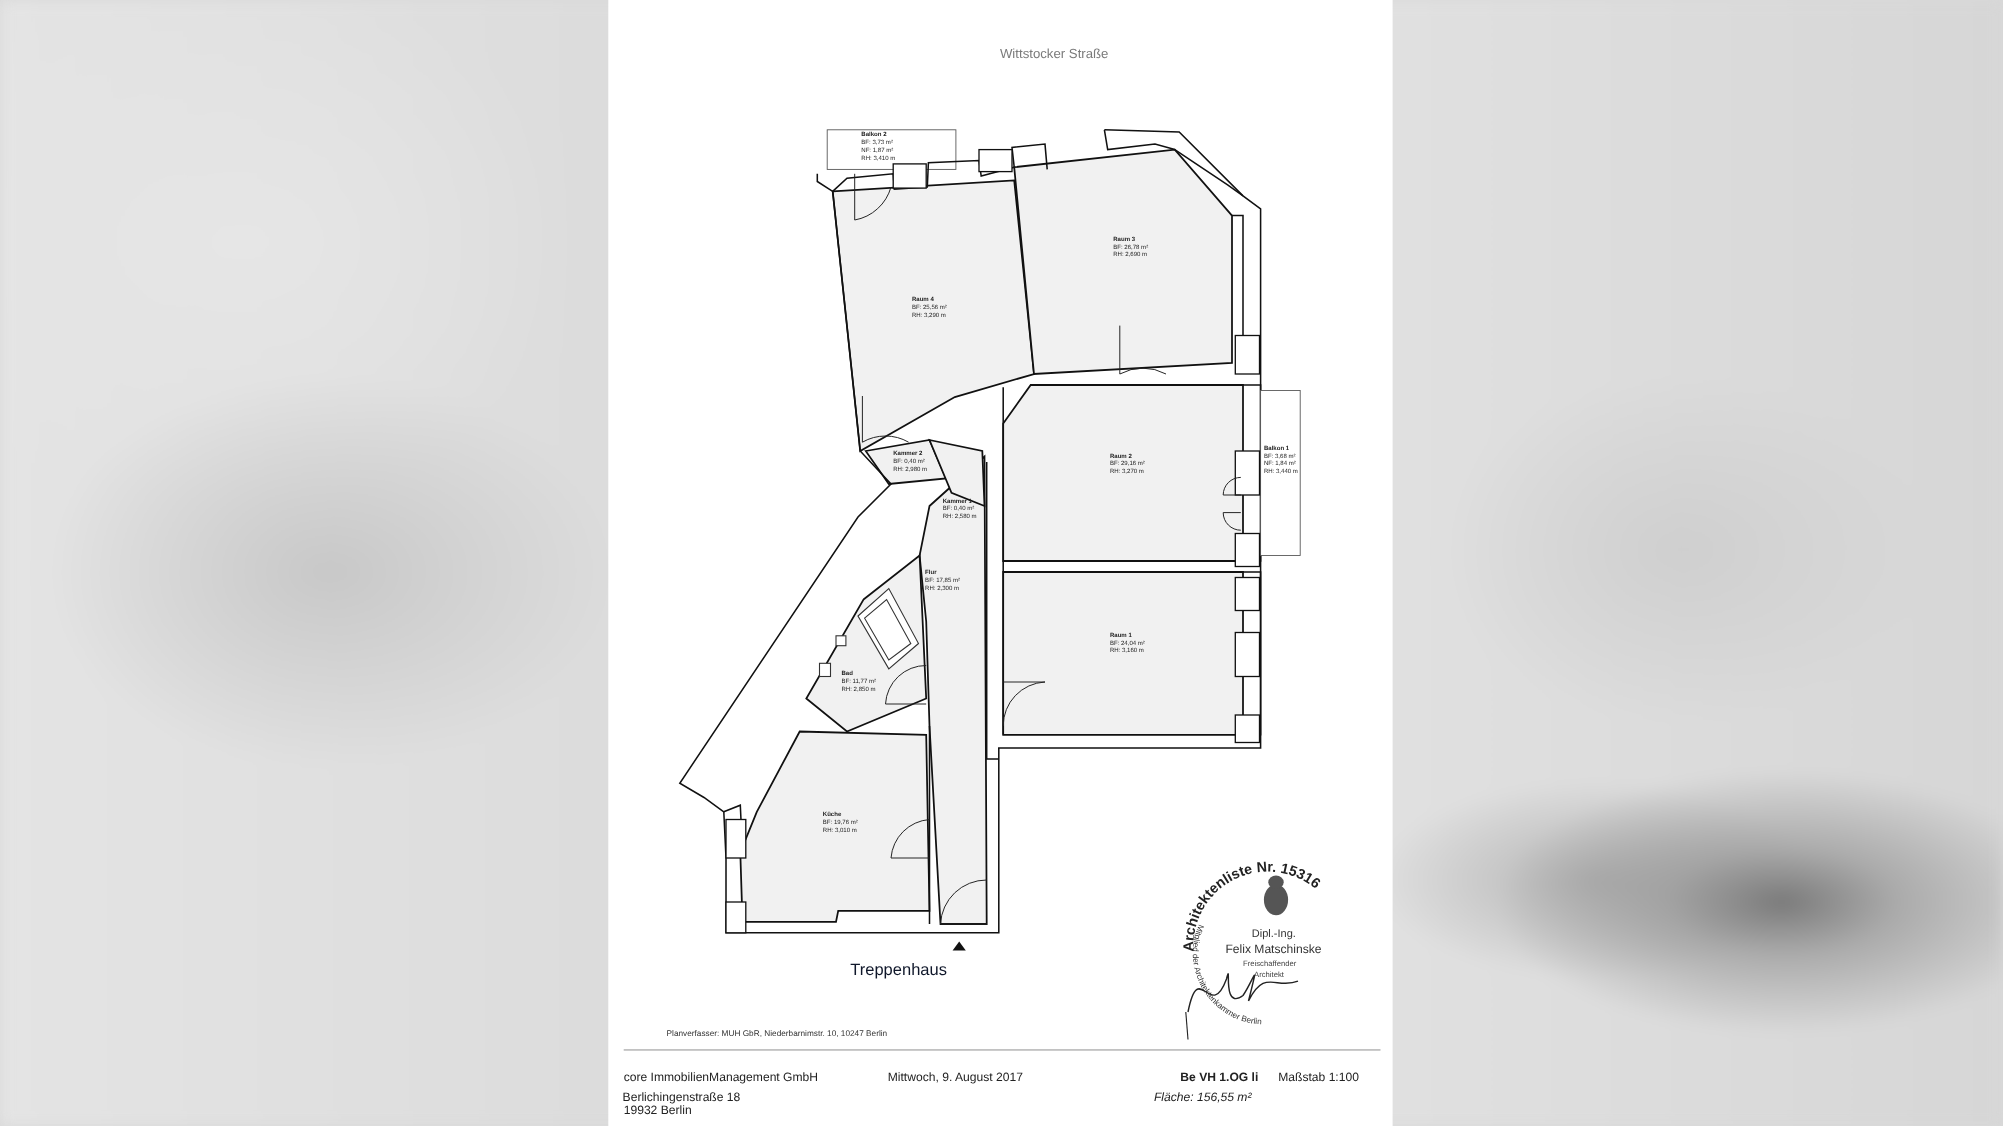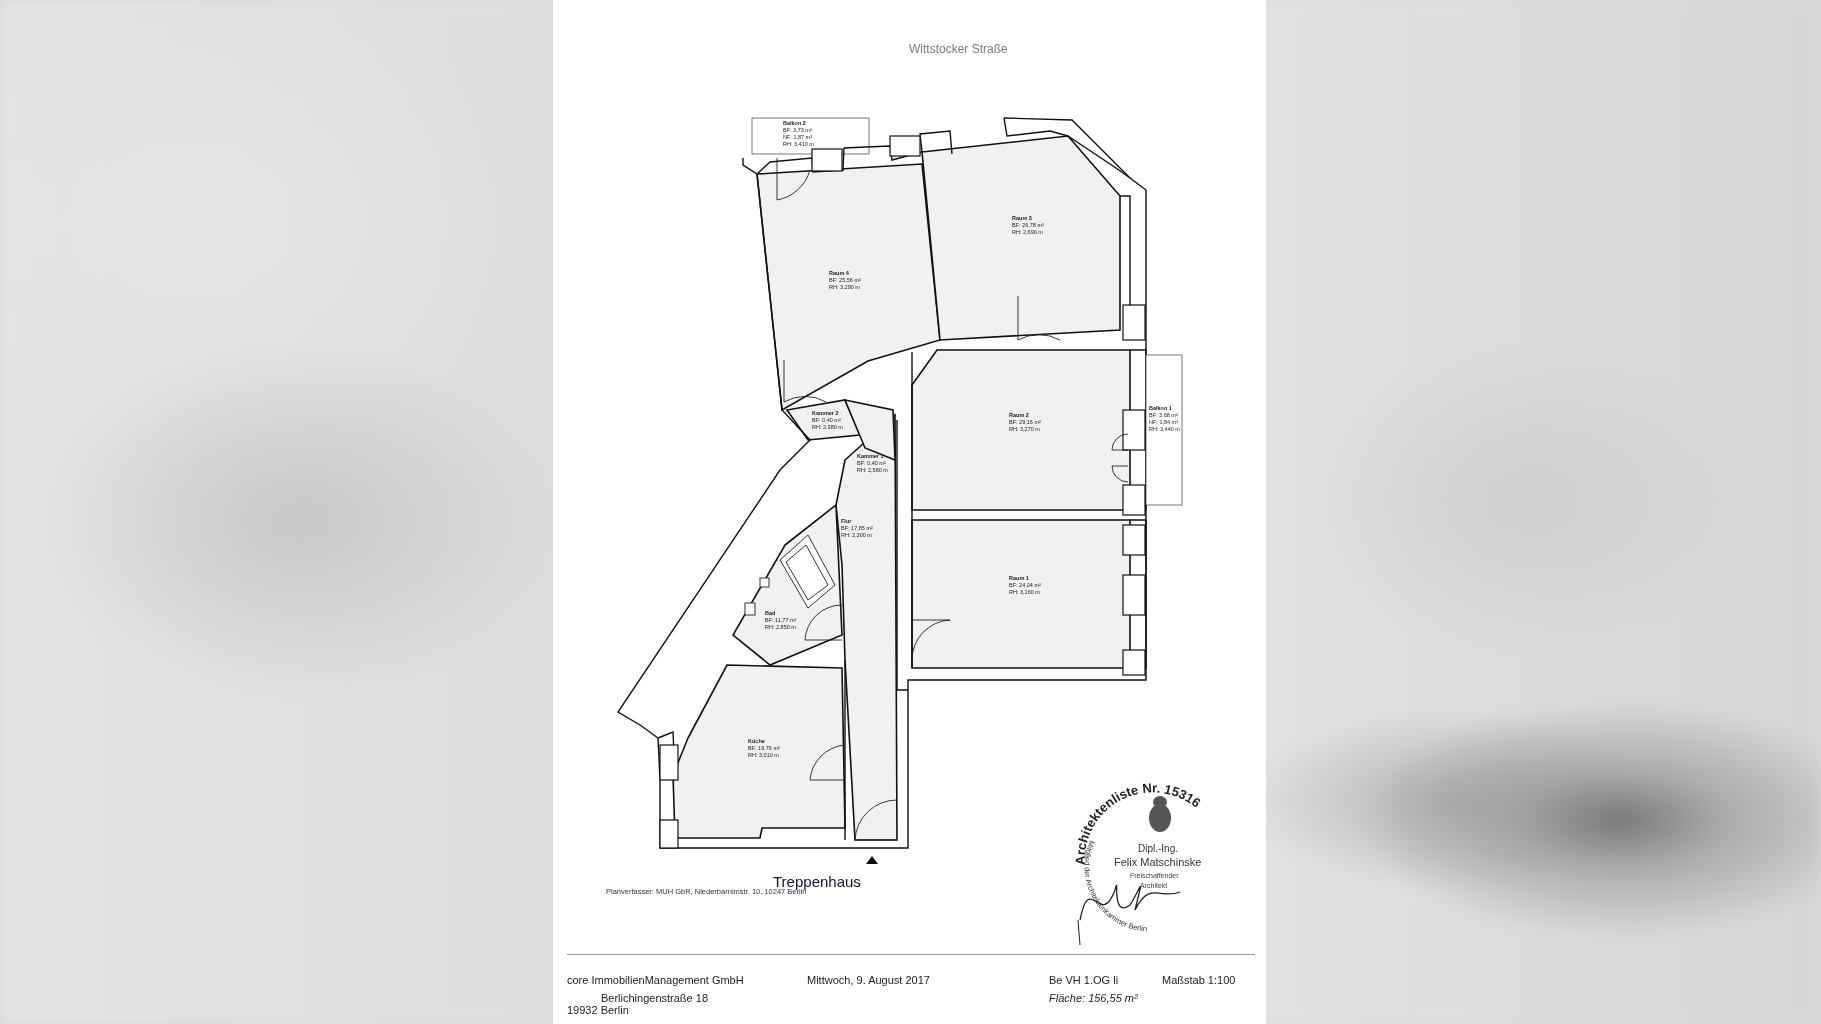--- a/index.html
+++ b/index.html
@@ -25,24 +25,24 @@
   }
   .street-label {
     position: absolute; left: 909px; top: 42px; font-size: 12px; color: #7a7a7a;
   }
   .stair-label {
     position: absolute; left: 773px; top: 873px; font-size: 15px; color: #0f172a;
   }
   svg.plan { position: absolute; left: 0; top: 0; }
   .room-label { position: absolute; font-size: 5.5px; line-height: 7px; color: #222; }
   .room-label .rn { font-weight: bold; }
-  .planverf { position: absolute; left: 567px; top: 887px; font-size: 7.5px; color: #333; padding-left: 39px; }
+  .planverf { position: absolute; left: 567px; top: 935px; font-size: 7.5px; color: #333; padding-left: 39px; }
   .divider { position: absolute; left: 567px; top: 954px; width: 688px; height: 1px; background: #9a9a9a; }
   .foot { position: absolute; font-size: 11px; color: #222; }
-  .foot.bold { font-weight: normal; }
+  .foot.bold { font-weight: bold; margin-left: 24px; }
   .stamp { position: absolute; left: 1060px; top: 770px; width: 180px; height: 180px; }
 </style>
 </head>
 <body>
 
 <div class="bg-blur"></div>
 <div class="page"></div>
 
 <div class="street-label">Wittstocker Straße</div>
 
@@ -201,18 +201,18 @@
   <text x="54" y="96" font-size="11" fill="#333" font-family="Liberation Sans, sans-serif">Felix Matschinske</text>
   <text x="70" y="108" font-size="7" fill="#444" font-family="Liberation Sans, sans-serif">Freischaffender</text>
   <text x="80" y="118" font-size="7" fill="#444" font-family="Liberation Sans, sans-serif">Architekt</text>
   <path d="M20,150 C30,100 40,160 55,120 C60,100 50,150 70,135 C80,120 85,100 75,140 C90,110 100,130 120,122" fill="none" stroke="#222" stroke-width="1.3"></path>
   <path d="M18,150 L20,175" stroke="#222" stroke-width="1"></path>
 </svg>
 
 <div class="planverf">Planverfasser:  MUH GbR, Niederbarnimstr. 10, 10247 Berlin</div>
 <div class="divider"></div>
 <div class="foot" style="left:567px;top:974px;text-align:center;">core ImmobilienManagement GmbH</div>
-<div class="foot" style="left:601px;top:992px;">Berlichingenstraße 18</div>
+<div class="foot" style="left:566px;top:992px;">Berlichingenstraße 18</div>
 <div class="foot" style="left:567px;top:1004px;">19932 Berlin</div>
 <div class="foot" style="left:807px;top:974px;">Mittwoch, 9. August 2017</div>
 <div class="foot bold" style="left:1049px;top:974px;">Be VH 1.OG li</div>
 <div class="foot" style="left:1049px;top:992px;font-style:italic;">Fläche: 156,55 m²</div>
 <div class="foot" style="left:1138px;top:974px;margin-left:24px;">Maßstab 1:100</div>
 
 </body></html>

